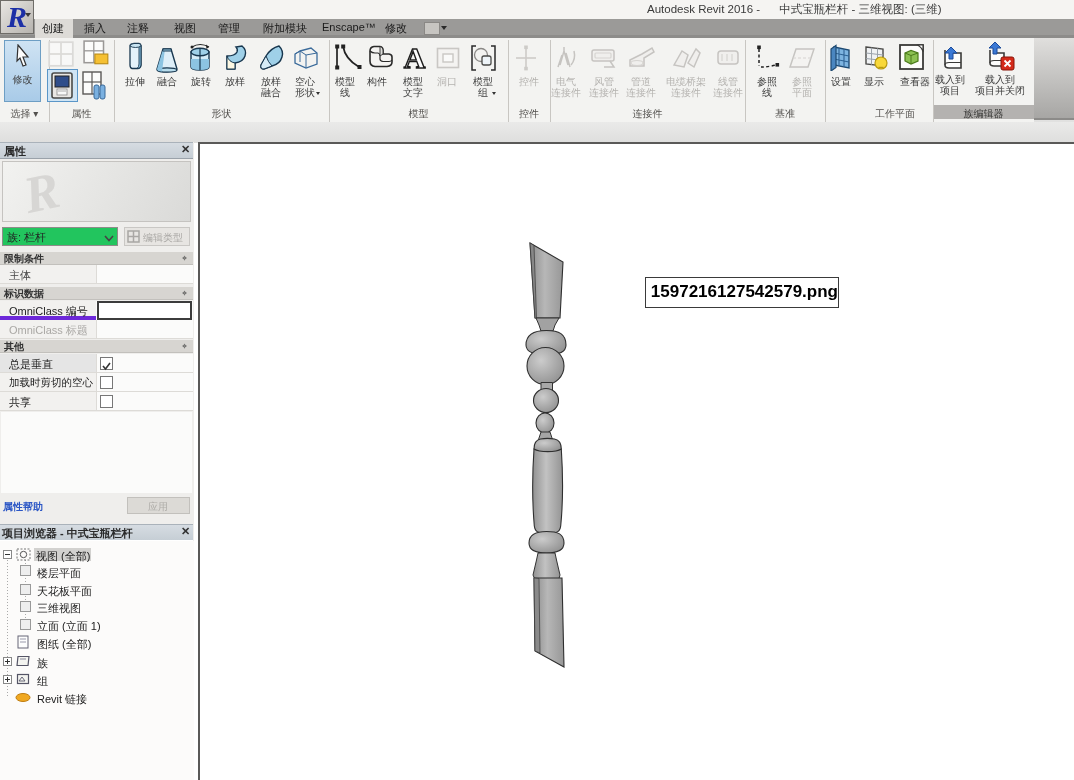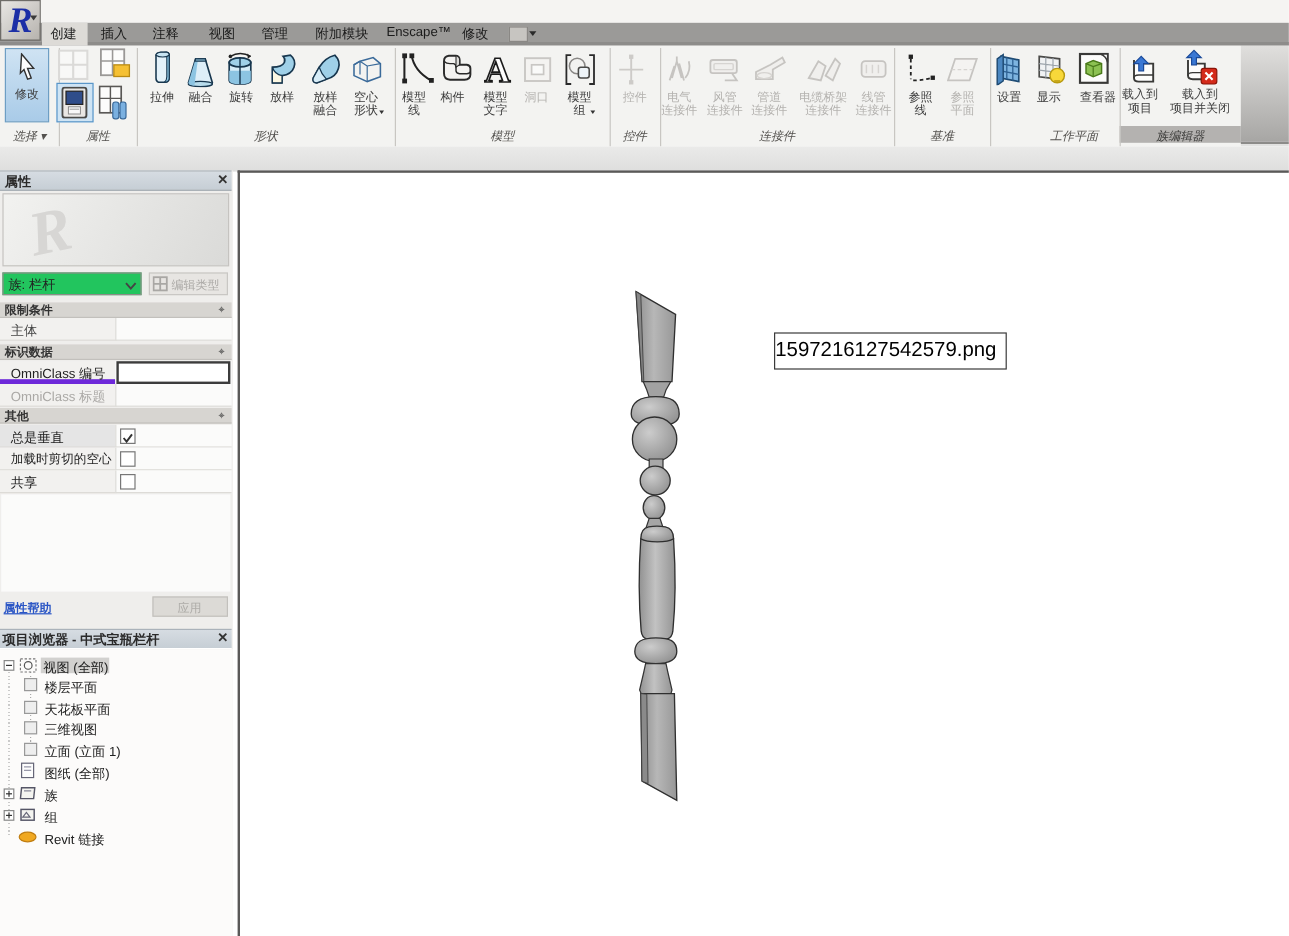--- a/index.html
+++ b/index.html
@@ -1,26 +1,27 @@
 <!DOCTYPE html>
 <html><head>
 <meta charset="utf-8">
 <style>
 html,body{margin:0;padding:0;}
 body{width:1074px;height:780px;overflow:hidden;font-family:"Liberation Sans",sans-serif;background:#fff;}
 #root{position:absolute;left:0;top:0;width:1074px;height:780px;background:#fff;}
 .abs{position:absolute;}
 .lbl{font-size:10px;color:#3c3c3c;text-align:center;line-height:11px;white-space:nowrap;}
-.plabel{font-size:10px;color:#53514e;text-align:center;font-style:italic;}
+.plabel{font-size:10px;color:#53514e;text-align:center;}
 </style>
 </head>
 <body>
 <div id="root">
 
   <div class="abs" style="left:0;top:0;width:1074px;height:19px;background:#f5f4f2;"></div>
+  <div class="abs" style="left:647px;top:2px;font-size:11.5px;color:#3a3a3a;">Autodesk Revit 2016 - &nbsp;&nbsp;&nbsp;&nbsp;&nbsp;中式宝瓶栏杆 - 三维视图: (三维)</div>
 
   <div class="abs" style="left:0;top:19px;width:1074px;height:19px;background:#9b9a98;border-bottom:0;"></div>
   <div class="abs" style="left:0;top:35px;width:1074px;height:3px;background:#8d8c8a;"></div>
 
   <div class="abs" style="left:0;top:0;width:34px;height:34px;background:linear-gradient(135deg,#e8e6e3,#b6b3ae);border:1px solid #6e6c68;box-sizing:border-box;">
     <svg width="32" height="32" viewBox="0 0 32 32">
       <text x="16" y="26" text-anchor="middle" font-family="Liberation Serif" font-size="30" font-weight="bold" font-style="italic" fill="#1c2fa6">R</text>
     </svg>
     <div class="abs" style="left:24px;top:12px;width:0;height:0;border-left:3px solid transparent;border-right:3px solid transparent;border-top:4px solid #3a3a3a;"></div>
   </div>
@@ -331,21 +332,21 @@
   <div class="abs" style="left:96px;top:373px;width:97px;height:19px;background:#fbfbfa;border-bottom:1px solid #dddbd7;border-left:1px solid #dddbd7;box-sizing:border-box;">
     <div class="abs" style="left:3px;top:3px;width:11px;height:11px;background:#fff;border:1px solid #777;"></div>
   </div>
   <div class="abs" style="left:0;top:392px;width:96px;height:19px;background:#f2f1ef;border-bottom:1px solid #dddbd7;box-sizing:border-box;">
     <div class="abs" style="left:9px;top:3px;font-size:11px;color:#222;">共享</div>
   </div>
   <div class="abs" style="left:96px;top:392px;width:97px;height:19px;background:#fbfbfa;border-bottom:1px solid #dddbd7;border-left:1px solid #dddbd7;box-sizing:border-box;">
     <div class="abs" style="left:3px;top:3px;width:11px;height:11px;background:#fff;border:1px solid #777;"></div>
   </div>
 
-  <div class="abs" style="left:3px;top:500px;font-size:10px;color:#2b56c5;text-decoration:underline;font-weight:bold;">属性帮助</div>
+  <div class="abs" style="left:3px;top:500px;font-size:10px;color:#2b56c5;font-weight:bold;">属性帮助</div>
   <div class="abs" style="left:127px;top:497px;width:63px;height:17px;background:#dcdad6;border:1px solid #c2c0bc;box-sizing:border-box;">
     <div class="abs" style="left:20px;top:2px;font-size:10px;color:#aeaca8;">应用</div>
   </div>
 
   <div class="abs" style="left:0;top:524px;width:193px;height:17px;background:linear-gradient(#d6dce2,#c6ced5);border-top:1px solid #aab2ba;border-bottom:1px solid #fff;box-sizing:border-box;">
     <div class="abs" style="left:2px;top:1px;font-size:11px;font-weight:bold;color:#2a2a2a;">项目浏览器 - 中式宝瓶栏杆</div>
     <div class="abs" style="left:181px;top:0px;font-size:11px;font-weight:bold;color:#333;">✕</div>
   </div>
   <div class="abs" style="left:0;top:541px;width:194px;height:239px;background:#fcfbfa;"></div>
 
@@ -446,15 +447,15 @@
 
     <path d="M29 308 C29 299 36 296.5 46.5 296.5 C58 296.5 64 299 64 308 C64 314.5 58 318 46.5 318 C35 318 29 314.5 29 308 Z" fill="url(#gsph)" stroke="#2f2f2f" stroke-width="1.1"></path>
 
     <path d="M38 318 L55 318 L56.5 325 L60 340 L59 343.5 L34.5 343.5 L33 340 L36.5 325 Z" fill="url(#gcyl)" stroke="#333" stroke-width="1"></path>
 
     <path d="M34 343 L62 343 L64 432 L35 416 Z" fill="url(#gpost)" stroke="#2f2f2f" stroke-width="1.1"></path>
     <path d="M34 343 L39 343.5 L40 418 L35 416 Z" fill="#8a8a8a" stroke="#3a3a3a" stroke-width="0.7"></path>
   </svg>
 
   <div class="abs" style="left:645px;top:277px;width:194px;height:31px;background:#fff;border:1px solid #3a3a3a;box-sizing:border-box;">
-    <div style="width:100%;text-align:left;margin-top:4px;font-size:17px;color:#000;">1597216127542579.png</div>
+    <div style="width:100%;text-align:right;margin-top:4px;font-size:17px;color:#000;font-weight:bold;">1597216127542579.png</div>
   </div>
 </div>
 
 </body></html>

